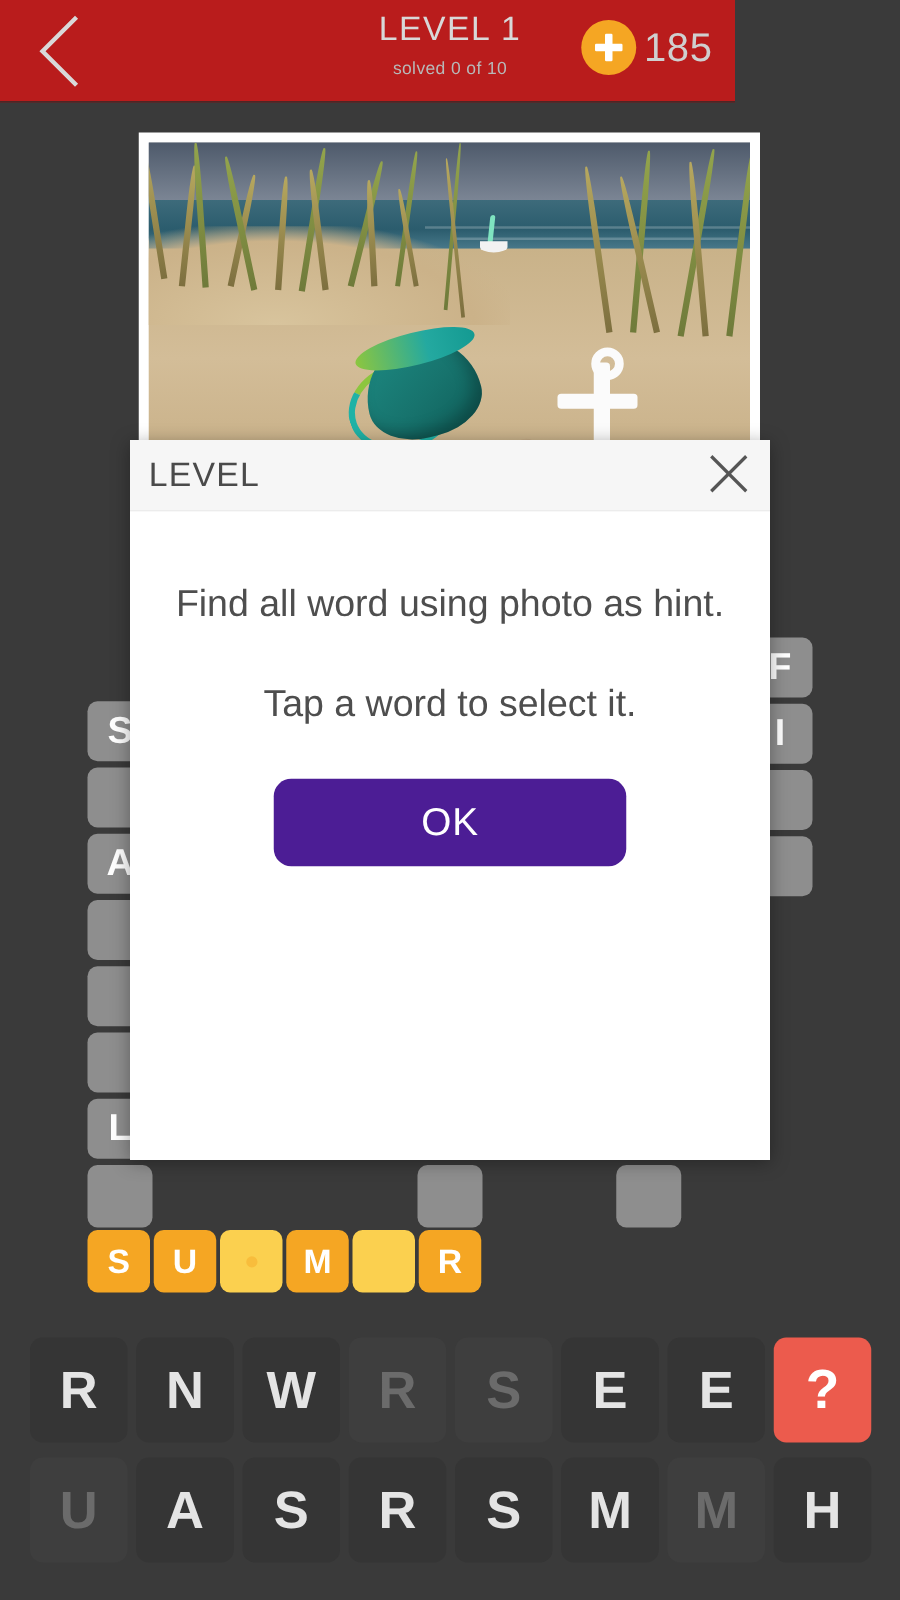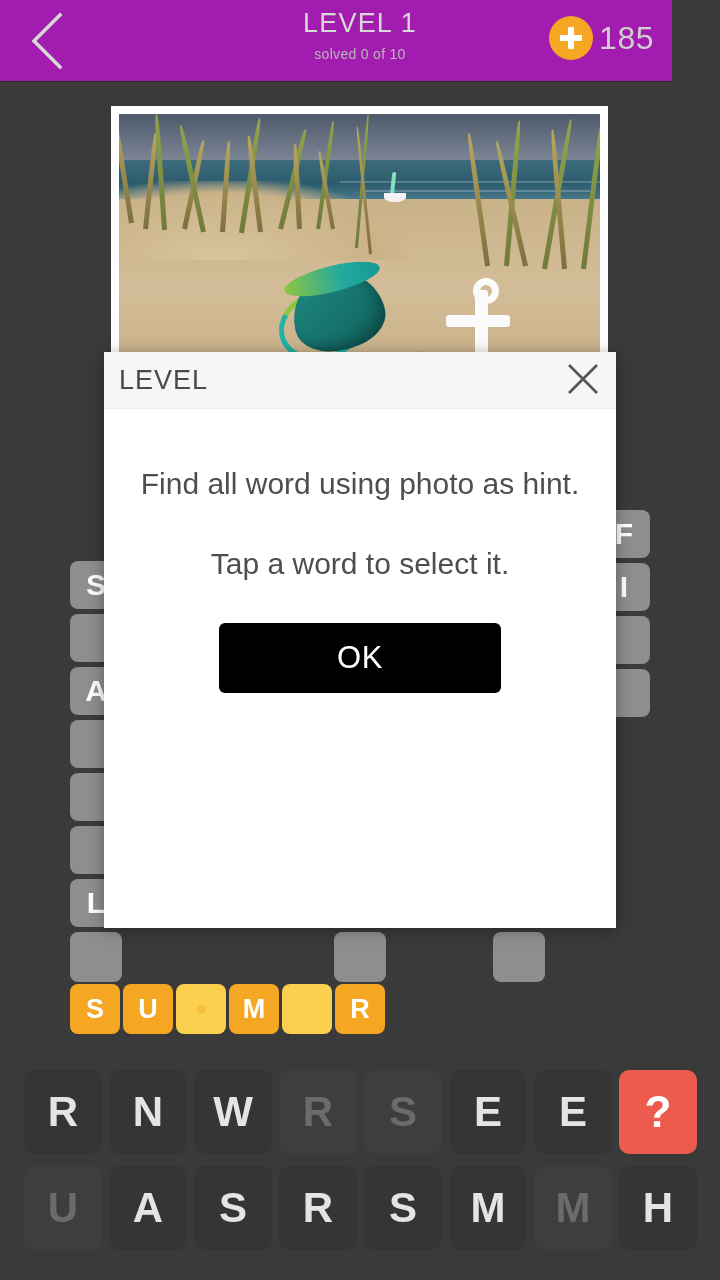--- a/index.html
+++ b/index.html
@@ -11,22 +11,22 @@
   }
   #app {
     position: relative;
     width: 720px; height: 1280px;
     background: #3a3a3a;
   }
 
   
   .header {
     position: absolute; left: 0; top: 0;
-    width: 672px; height: 82px;
-    background: #a21caf;
+    width: 588px; height: 82px;
+    background: #b91c1c;
     border-bottom: 1px solid #2a2a2a;
   }
   .back-btn {
     position: absolute; left: 8px; top: 0;
     width: 80px; height: 82px;
     display: flex; align-items: center; justify-content: center;
   }
   .back-btn svg { display: block; }
   .title-wrap {
     position: absolute; left: 180px; top: 6px;
@@ -205,21 +205,21 @@
     padding: 54px 22px 0 22px;
     text-align: center;
   }
   .rule-line {
     font-size: 30px; color: #4e4e4e; line-height: 41px;
     font-weight: 400; margin-bottom: 39px;
   }
   .ok-btn {
     display: block; margin: 36px auto 0 auto;
     width: 282px; height: 70px;
-    background: #000000; border: none; border-radius: 6px;
+    background: #4c1d95; border: none; border-radius: 14px;
     color: #ffffff; font-size: 31px; font-weight: 400;
     font-family: "Liberation Sans", sans-serif;
     letter-spacing: 0.5px;
   }
 </style>
 </head>
 <body>
 
 <div id="app">
 

